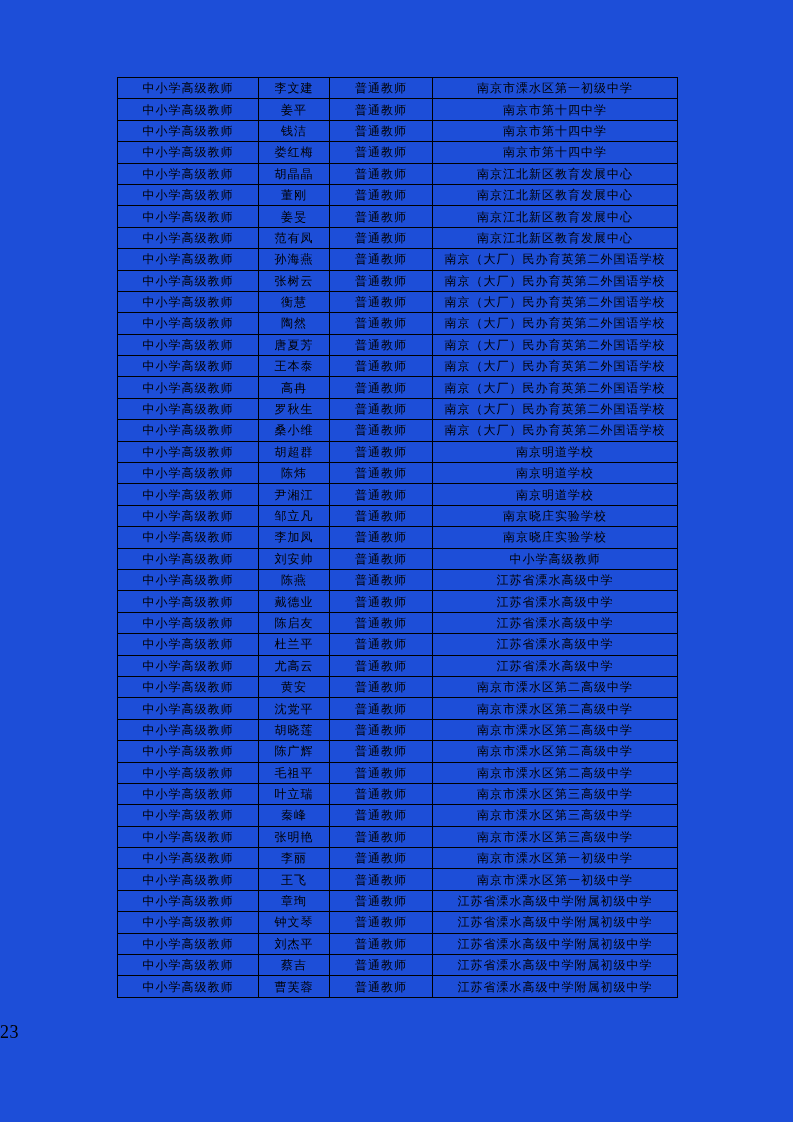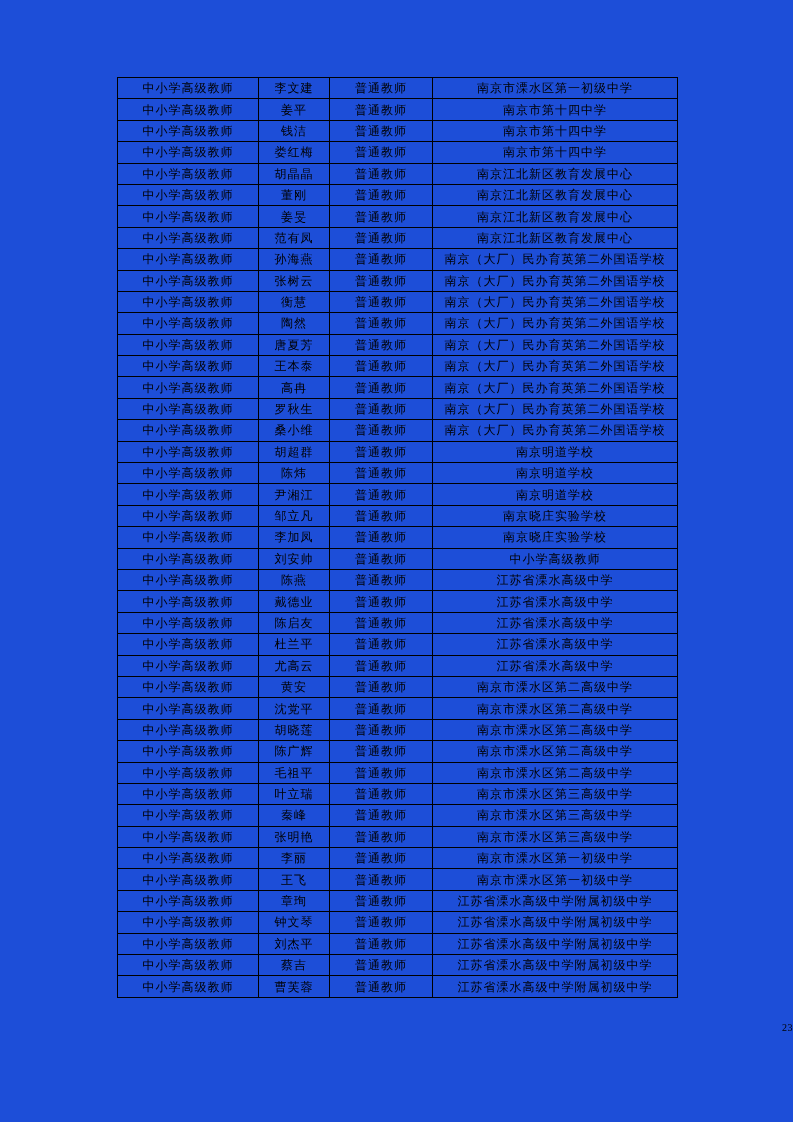--- a/index.html
+++ b/index.html
@@ -35,22 +35,22 @@
   }
   .col-rank   { width: 141px; }
   .col-name   { width: 71px;  }
   .col-type   { width: 103px; }
   .col-school { width: 245px; }
   .page-number {
     position: absolute;
     top: 1022px;
     left: 0;
     width: 100%;
-    text-align: right;
-    font-size: 10px;
+    text-align: left;
+    font-size: 18px;
     letter-spacing: 0.5px;
   }
 </style>
 </head>
 <body>
 
 <div class="page">
 
   <table class="teacher-table">
     <colgroup>

